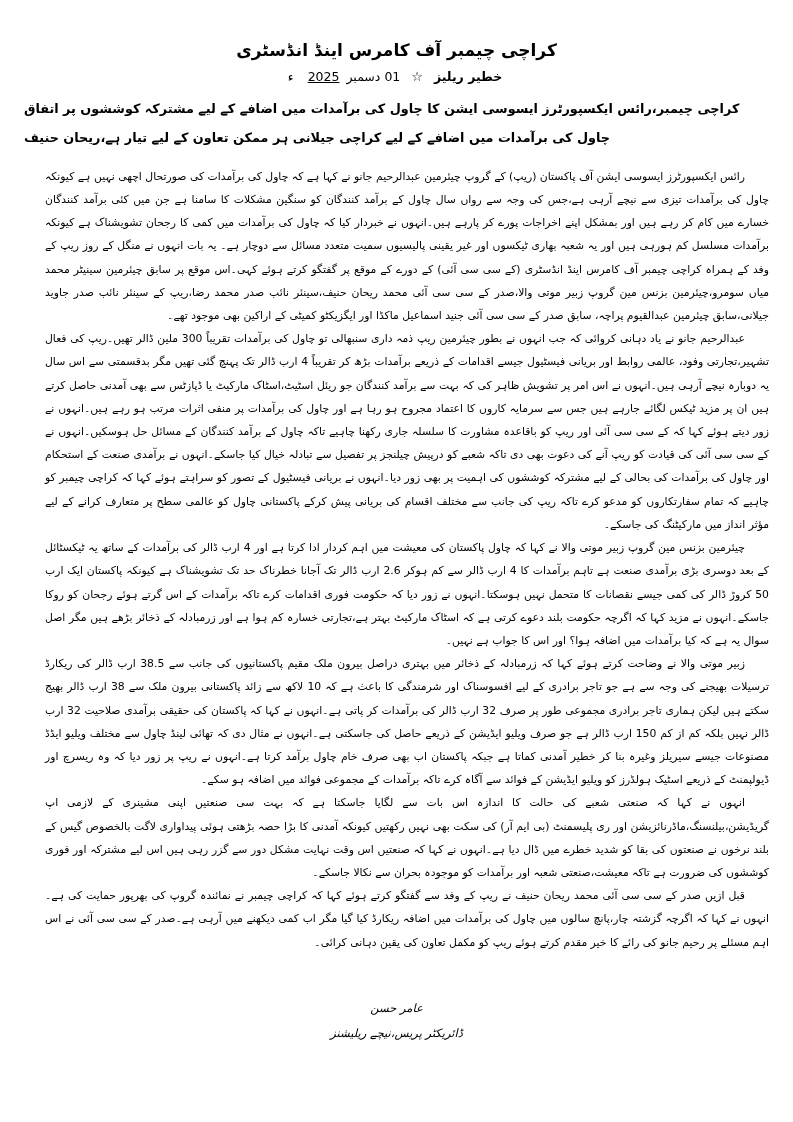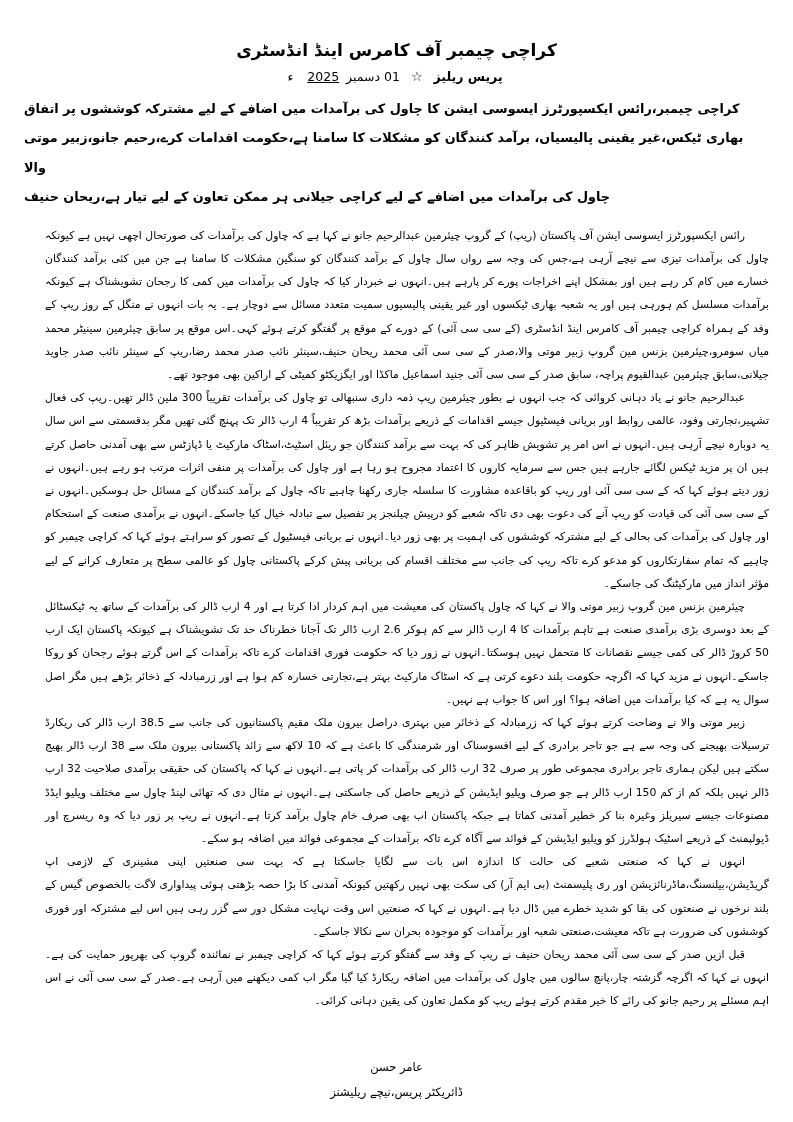--- a/index.html
+++ b/index.html
@@ -44,41 +44,41 @@
   }
   .body-text p {
     text-indent:24px;
     margin:0;
   }
   .signature {
     margin-top:42px;
     text-align:center;
     font-size:11.5px;
     line-height:2.2;
+    font-style:italic;
   }
 </style>
 </head>
 <body>
 
 <div class="page">
 
   <header>
     <h1 class="doc-title">کراچی چیمبر آف کامرس اینڈ انڈسٹری</h1>
 
     <div class="date-line">
-      <span class="lbl seg">پریس ریلیز</span>
+      <span class="lbl seg">خطیر ریلیز</span>
       <span class="star seg">☆</span>
       <span class="seg">01 دسمبر</span>
       <span class="year">2025</span><span>ء</span>
     </div>
   </header>
 
   <section class="headline">
     <div>کراچی چیمبر،رائس ایکسپورٹرز ایسوسی ایشن کا چاول کی برآمدات میں اضافے کے لیے مشترکہ کوششوں پر اتفاق</div>
-    <div>بھاری ٹیکس،غیر یقینی پالیسیاں، برآمد کنندگان کو مشکلات کا سامنا ہے،حکومت اقدامات کرے،رحیم جانو،زبیر موتی والا</div>
     <div>چاول کی برآمدات میں اضافے کے لیے کراچی جیلانی ہر ممکن تعاون کے لیے تیار ہے،ریحان حنیف</div>
   </section>
 
   <main class="body-text">
     <p>رائس ایکسپورٹرز ایسوسی ایشن آف پاکستان (ریپ) کے گروپ چیئرمین عبدالرحیم جانو نے کہا ہے کہ چاول کی برآمدات کی صورتحال اچھی نہیں ہے کیونکہ چاول کی برآمدات تیزی سے نیچے آرہی ہے،جس کی وجہ سے رواں سال چاول کے برآمد کنندگان کو سنگین مشکلات کا سامنا ہے جن میں کئی برآمد کنندگان خسارے میں کام کر رہے ہیں اور بمشکل اپنے اخراجات پورے کر پارہے ہیں۔انہوں نے خبردار کیا کہ چاول کی برآمدات میں کمی کا رجحان تشویشناک ہے کیونکہ برآمدات مسلسل کم ہورہی ہیں اور یہ شعبہ بھاری ٹیکسوں اور غیر یقینی پالیسیوں سمیت متعدد مسائل سے دوچار ہے۔ یہ بات انہوں نے منگل کے روز ریپ کے وفد کے ہمراہ کراچی چیمبر آف کامرس اینڈ انڈسٹری (کے سی سی آئی) کے دورے کے موقع پر گفتگو کرتے ہوئے کہی۔اس موقع پر سابق چیئرمین سینیٹر محمد میاں سومرو،چیئرمین بزنس مین گروپ زبیر موتی والا،صدر کے سی سی آئی محمد ریحان حنیف،سینئر نائب صدر محمد رضا،ریپ کے سینئر نائب صدر جاوید جیلانی،سابق چیئرمین عبدالقیوم پراچہ، سابق صدر کے سی سی آئی جنید اسماعیل ماکڈا اور ایگزیکٹو کمیٹی کے اراکین بھی موجود تھے۔</p>
     <p>عبدالرحیم جانو نے یاد دہانی کروائی کہ جب انہوں نے بطور چیئرمین ریپ ذمہ داری سنبھالی تو چاول کی برآمدات تقریباً 300 ملین ڈالر تھیں۔ریپ کی فعال تشہیر،تجارتی وفود، عالمی روابط اور بریانی فیسٹیول جیسے اقدامات کے ذریعے برآمدات بڑھ کر تقریباً 4 ارب ڈالر تک پہنچ گئی تھیں مگر بدقسمتی سے اس سال یہ دوبارہ نیچے آرہی ہیں۔انہوں نے اس امر پر تشویش ظاہر کی کہ بہت سے برآمد کنندگان جو ریئل اسٹیٹ،اسٹاک مارکیٹ یا ڈپازٹس سے بھی آمدنی حاصل کرتے ہیں ان پر مزید ٹیکس لگائے جارہے ہیں جس سے سرمایہ کاروں کا اعتماد مجروح ہو رہا ہے اور چاول کی برآمدات پر منفی اثرات مرتب ہو رہے ہیں۔انہوں نے زور دیتے ہوئے کہا کہ کے سی سی آئی اور ریپ کو باقاعدہ مشاورت کا سلسلہ جاری رکھنا چاہیے تاکہ چاول کے برآمد کنندگان کے مسائل حل ہوسکیں۔انہوں نے کے سی سی آئی کی قیادت کو ریپ آنے کی دعوت بھی دی تاکہ شعبے کو درپیش چیلنجز پر تفصیل سے تبادلہ خیال کیا جاسکے۔انہوں نے برآمدی صنعت کے استحکام اور چاول کی برآمدات کی بحالی کے لیے مشترکہ کوششوں کی اہمیت پر بھی زور دیا۔انہوں نے بریانی فیسٹیول کے تصور کو سراہتے ہوئے کہا کہ کراچی چیمبر کو چاہیے کہ تمام سفارتکاروں کو مدعو کرے تاکہ ریپ کی جانب سے مختلف اقسام کی بریانی پیش کرکے پاکستانی چاول کو عالمی سطح پر متعارف کرانے کے لیے مؤثر انداز میں مارکیٹنگ کی جاسکے۔</p>
     <p>چیئرمین بزنس مین گروپ زبیر موتی والا نے کہا کہ چاول پاکستان کی معیشت میں اہم کردار ادا کرتا ہے اور 4 ارب ڈالر کی برآمدات کے ساتھ یہ ٹیکسٹائل کے بعد دوسری بڑی برآمدی صنعت ہے تاہم برآمدات کا 4 ارب ڈالر سے کم ہوکر 2.6 ارب ڈالر تک آجانا خطرناک حد تک تشویشناک ہے کیونکہ پاکستان ایک ارب 50 کروڑ ڈالر کی کمی جیسے نقصانات کا متحمل نہیں ہوسکتا۔انہوں نے زور دیا کہ حکومت فوری اقدامات کرے تاکہ برآمدات کے اس گرتے ہوئے رجحان کو روکا جاسکے۔انہوں نے مزید کہا کہ اگرچہ حکومت بلند دعوے کرتی ہے کہ اسٹاک مارکیٹ بہتر ہے،تجارتی خسارہ کم ہوا ہے اور زرمبادلہ کے ذخائر بڑھے ہیں مگر اصل سوال یہ ہے کہ کیا برآمدات میں اضافہ ہوا؟ اور اس کا جواب ہے نہیں۔</p>
     <p>زبیر موتی والا نے وضاحت کرتے ہوئے کہا کہ زرمبادلہ کے ذخائر میں بہتری دراصل بیرون ملک مقیم پاکستانیوں کی جانب سے 38.5 ارب ڈالر کی ریکارڈ ترسیلات بھیجنے کی وجہ سے ہے جو تاجر برادری کے لیے افسوسناک اور شرمندگی کا باعث ہے کہ 10 لاکھ سے زائد پاکستانی بیرون ملک سے 38 ارب ڈالر بھیج سکتے ہیں لیکن ہماری تاجر برادری مجموعی طور پر صرف 32 ارب ڈالر کی برآمدات کر پاتی ہے۔انہوں نے کہا کہ پاکستان کی حقیقی برآمدی صلاحیت 32 ارب ڈالر نہیں بلکہ کم از کم 150 ارب ڈالر ہے جو صرف ویلیو ایڈیشن کے ذریعے حاصل کی جاسکتی ہے۔انہوں نے مثال دی کہ تھائی لینڈ چاول سے مختلف ویلیو ایڈڈ مصنوعات جیسے سیریلز وغیرہ بنا کر خطیر آمدنی کماتا ہے جبکہ پاکستان اب بھی صرف خام چاول برآمد کرتا ہے۔انہوں نے ریپ پر زور دیا کہ وہ ریسرچ اور ڈیولپمنٹ کے ذریعے اسٹیک ہولڈرز کو ویلیو ایڈیشن کے فوائد سے آگاہ کرے تاکہ برآمدات کے مجموعی فوائد میں اضافہ ہو سکے۔</p>
     <p>انہوں نے کہا کہ صنعتی شعبے کی حالت کا اندازہ اس بات سے لگایا جاسکتا ہے کہ بہت سی صنعتیں اپنی مشینری کے لازمی اپ گریڈیشن،بیلنسنگ،ماڈرنائزیشن اور ری پلیسمنٹ (بی ایم آر) کی سکت بھی نہیں رکھتیں کیونکہ آمدنی کا بڑا حصہ بڑھتی ہوئی پیداواری لاگت بالخصوص گیس کے بلند نرخوں نے صنعتوں کی بقا کو شدید خطرے میں ڈال دیا ہے۔انہوں نے کہا کہ صنعتیں اس وقت نہایت مشکل دور سے گزر رہی ہیں اس لیے مشترکہ اور فوری کوششوں کی ضرورت ہے تاکہ معیشت،صنعتی شعبہ اور برآمدات کو موجودہ بحران سے نکالا جاسکے۔</p>
     <p>قبل ازیں صدر کے سی سی آئی محمد ریحان حنیف نے ریپ کے وفد سے گفتگو کرتے ہوئے کہا کہ کراچی چیمبر نے نمائندہ گروپ کی بھرپور حمایت کی ہے۔انہوں نے کہا کہ اگرچہ گزشتہ چار،پانچ سالوں میں چاول کی برآمدات میں اضافہ ریکارڈ کیا گیا مگر اب کمی دیکھنے میں آرہی ہے۔صدر کے سی سی آئی نے اس اہم مسئلے پر رحیم جانو کی رائے کا خیر مقدم کرتے ہوئے ریپ کو مکمل تعاون کی یقین دہانی کرائی۔</p>

